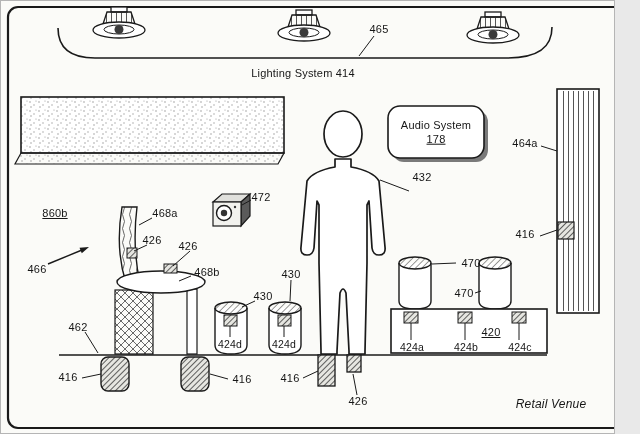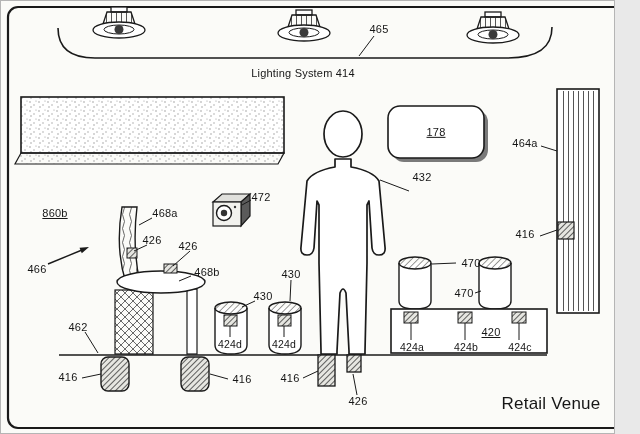--- a/index.html
+++ b/index.html
@@ -9,21 +9,21 @@
     border:1px solid #b5b5b5;box-sizing:border-box;
   }
   #stage svg{position:absolute;left:0;top:0;}
   .labels-layer{position:absolute;left:0;top:0;width:100%;height:100%;pointer-events:none;}
   .lbl{
     position:absolute;transform:translate(-50%,-50%);
     font-size:11px;color:#161616;white-space:nowrap;letter-spacing:.2px;
   }
   .lg{font-size:11px;}
   .sm{font-size:10.5px;}
-  .venue{font-size:17px;}
+  .venue{font-size:12px;font-style:italic;}
   .ul{text-decoration:underline;}
   .col{display:flex;flex-direction:column;align-items:center;line-height:1.3;}
   .sp{margin-left:5px;}
 </style>
 </head>
 <body>
 
 <div id="stage">
 
 <svg width="640" height="434" viewBox="0 0 640 434">
@@ -179,20 +179,21 @@
     <polygon points="88,246 80.8,252.2 78.5,246.7" fill="#1a1a1a"></polygon>
   </g>
 </svg>
 
 <div class="labels-layer">
   <div class="lbl" style="left:378px;top:28px">465</div>
   <div class="lbl lg" style="left:302px;top:72px">Lighting System 414</div>
 
 
   <div class="lbl lg col" style="left:435px;top:131px">
+        <span>Audio System</span>
         <span class="ul">178</span>
       </div>
 
   <div class="lbl" style="left:524px;top:142px">464a</div>
   <div class="lbl" style="left:524px;top:233px">416</div>
   <div class="lbl" style="left:421px;top:176px">432</div>
   <div class="lbl" style="left:260px;top:196px">472</div>
 
   <div class="lbl ul" style="left:54px;top:212px">860b</div>
   <div class="lbl" style="left:164px;top:212px">468a</div>

